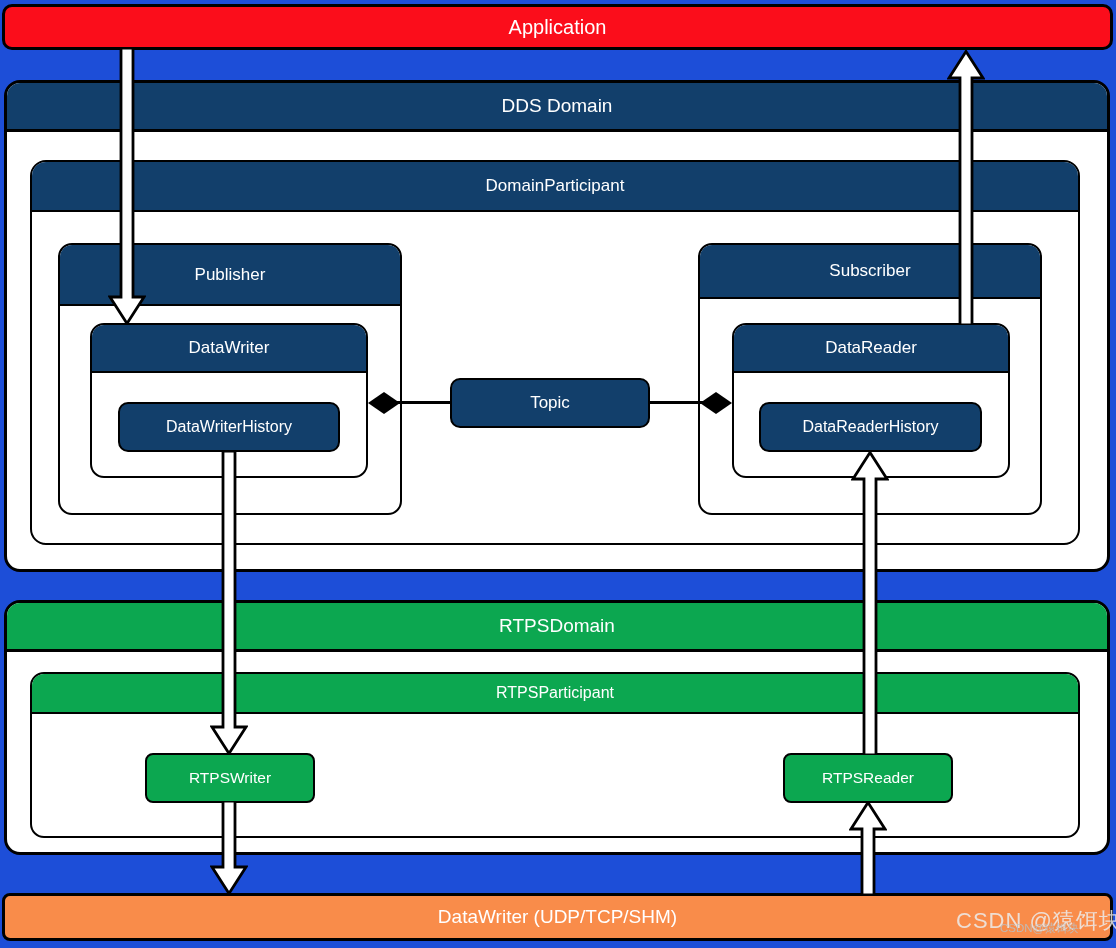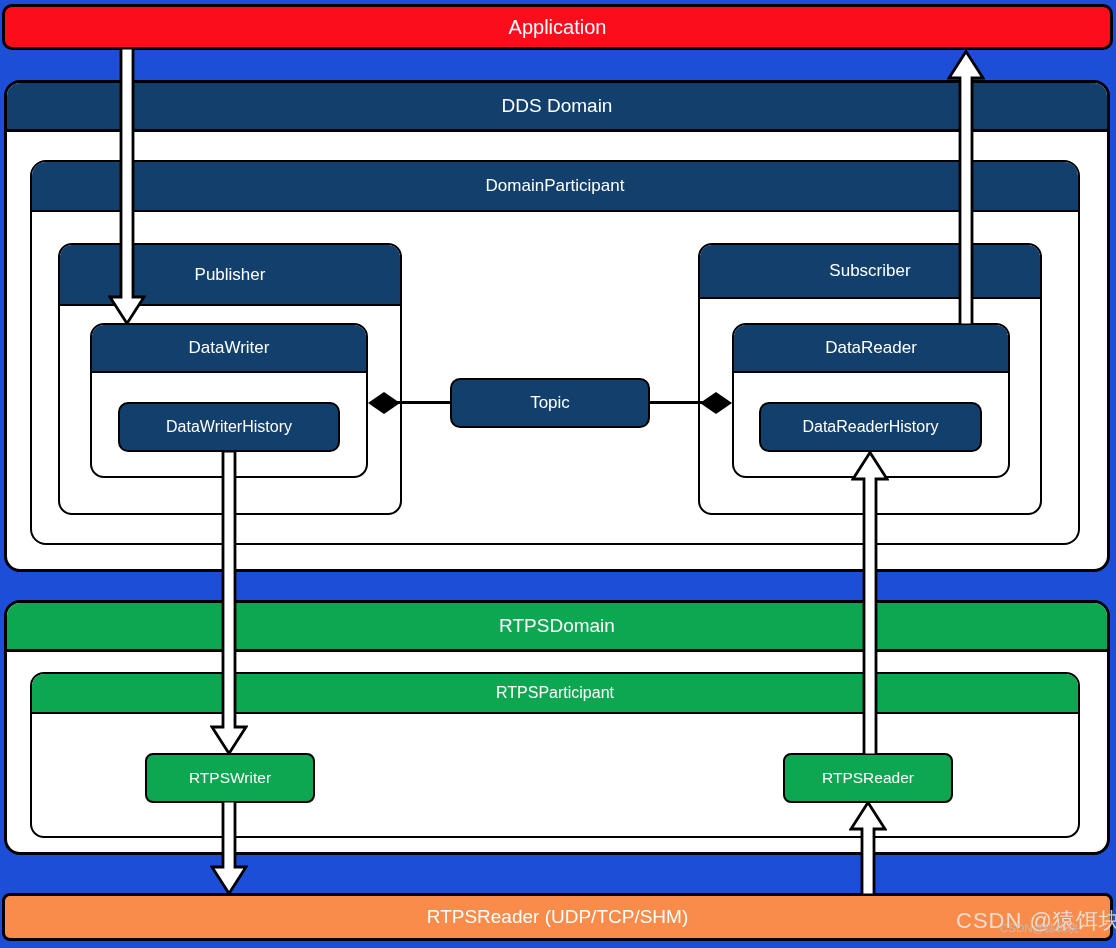--- a/index.html
+++ b/index.html
@@ -99,21 +99,21 @@
   </div>
 
   <div class="chip green f15" style="left:783px;top:753px;width:170px;height:50px;border-radius:8px;">
     <span>RTPSReader</span>
   </div>
   <div class="chip green f15" style="left:145px;top:753px;width:170px;height:50px;border-radius:8px;">
     <span>RTPSWriter</span>
   </div>
 
   <div class="bar f19" style="left:2px;top:893px;width:1111px;height:48px;border-radius:8px;background:#F98C4A;">
-    <span>RTPSReader (UDP/TCP/SHM)</span>
+    <span>DataWriter (UDP/TCP/SHM)</span>
   </div>
 
   <svg class="arrow" style="left:108px;top:48px;" width="38" height="277">
     <polygon points="13,0 13,249 2,249 19,275.5 36,249 25,249 25,0" fill="#fff" stroke="#000" stroke-width="2.8"></polygon>
   </svg>
   <svg class="arrow" style="left:947px;top:50px;" width="38" height="275">
     <polygon points="13,275 13,28 2,28 19,1.5 36,28 25,28 25,275" fill="#fff" stroke="#000" stroke-width="2.8"></polygon>
   </svg>
   <svg class="arrow" style="left:210px;top:451px;" width="38" height="304">
     <polygon points="13,0 13,276 2,276 19,302.5 36,276 25,276 25,0" fill="#fff" stroke="#000" stroke-width="2.8"></polygon>

